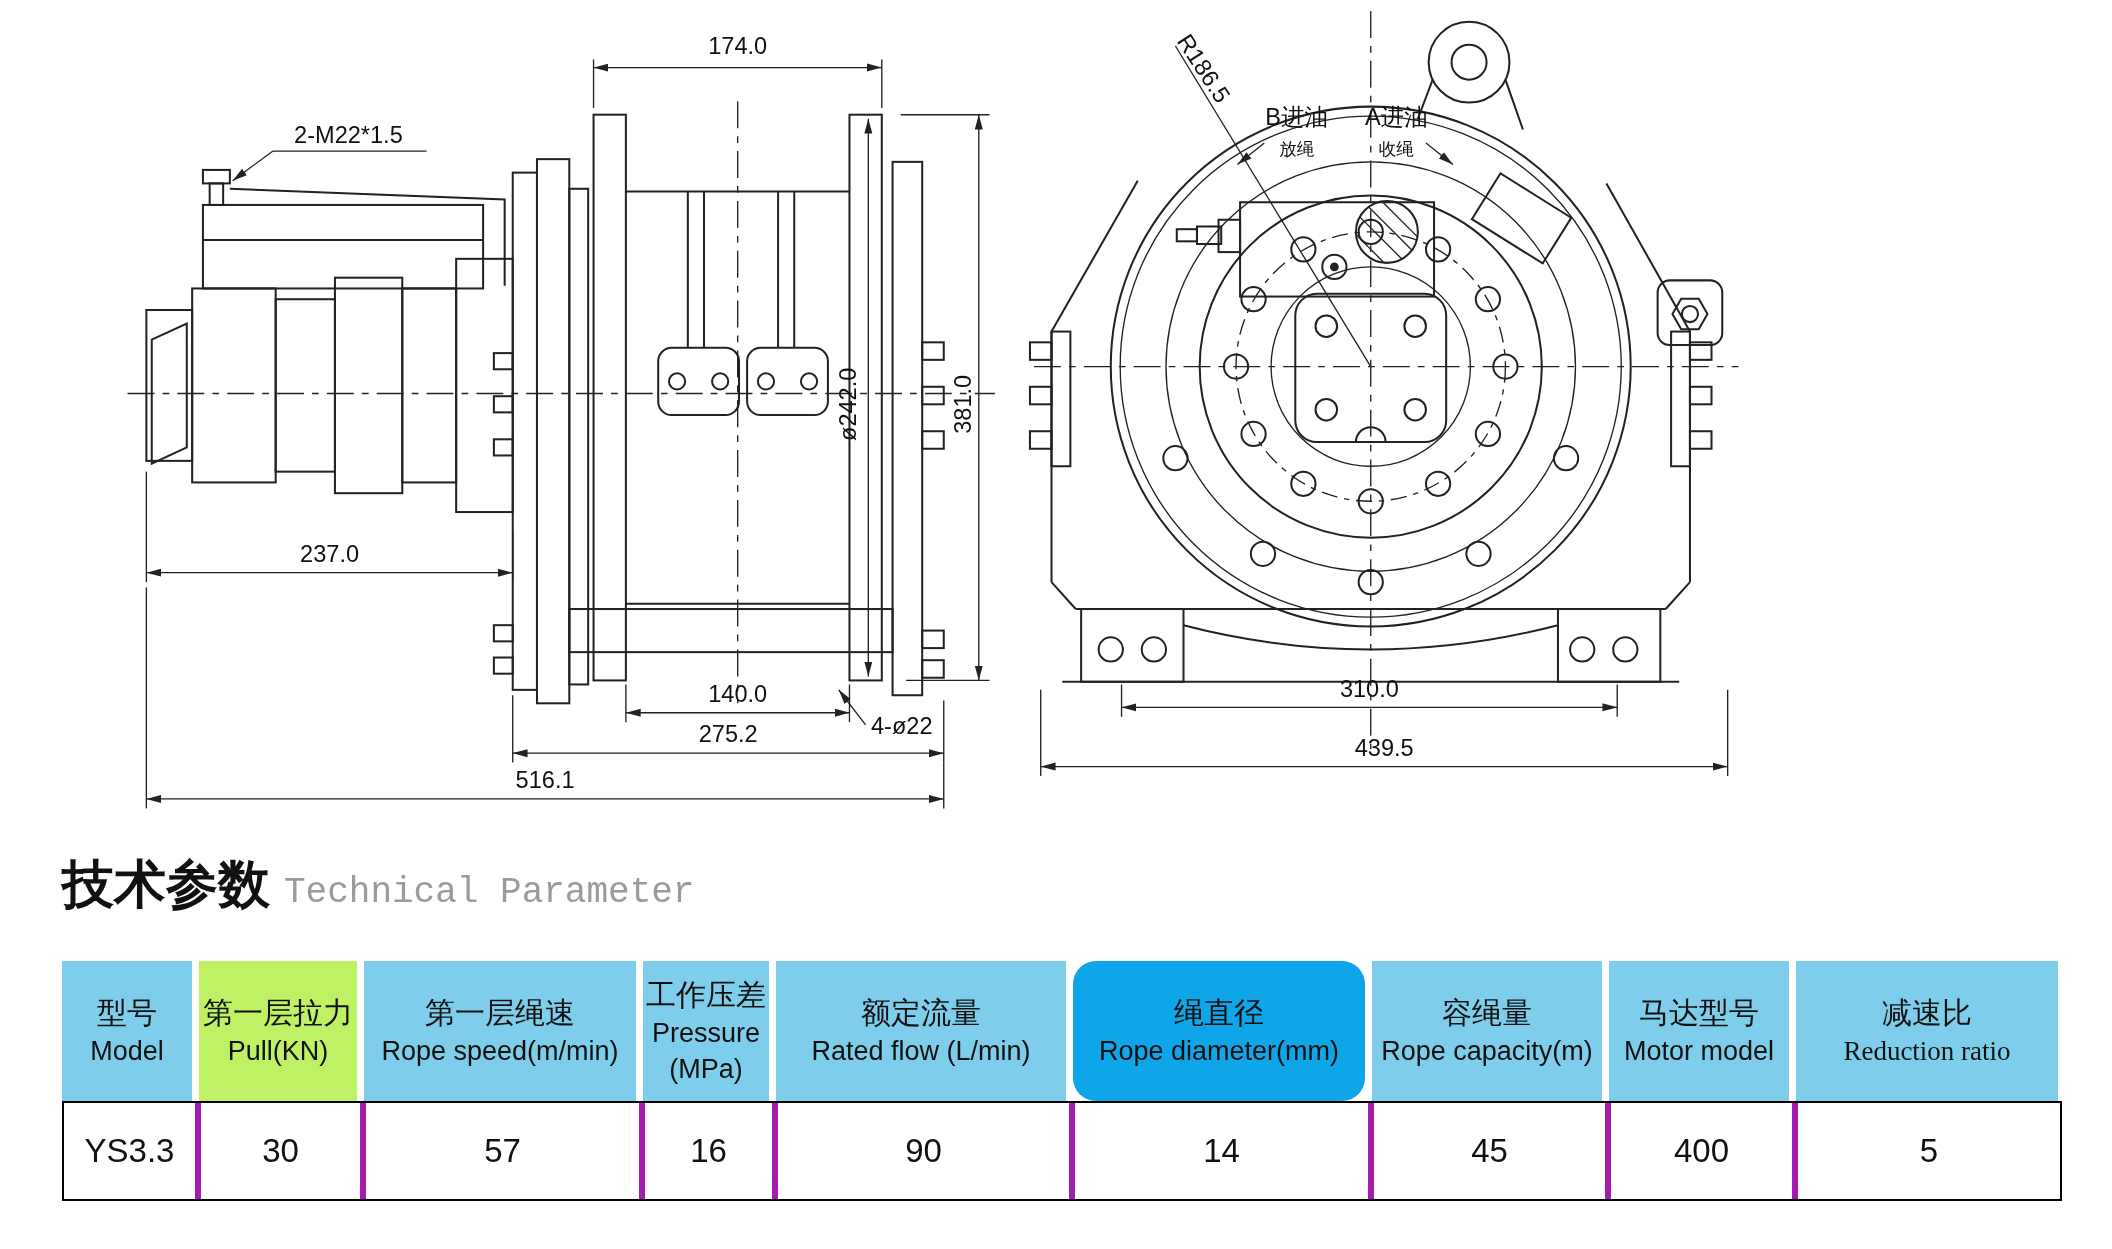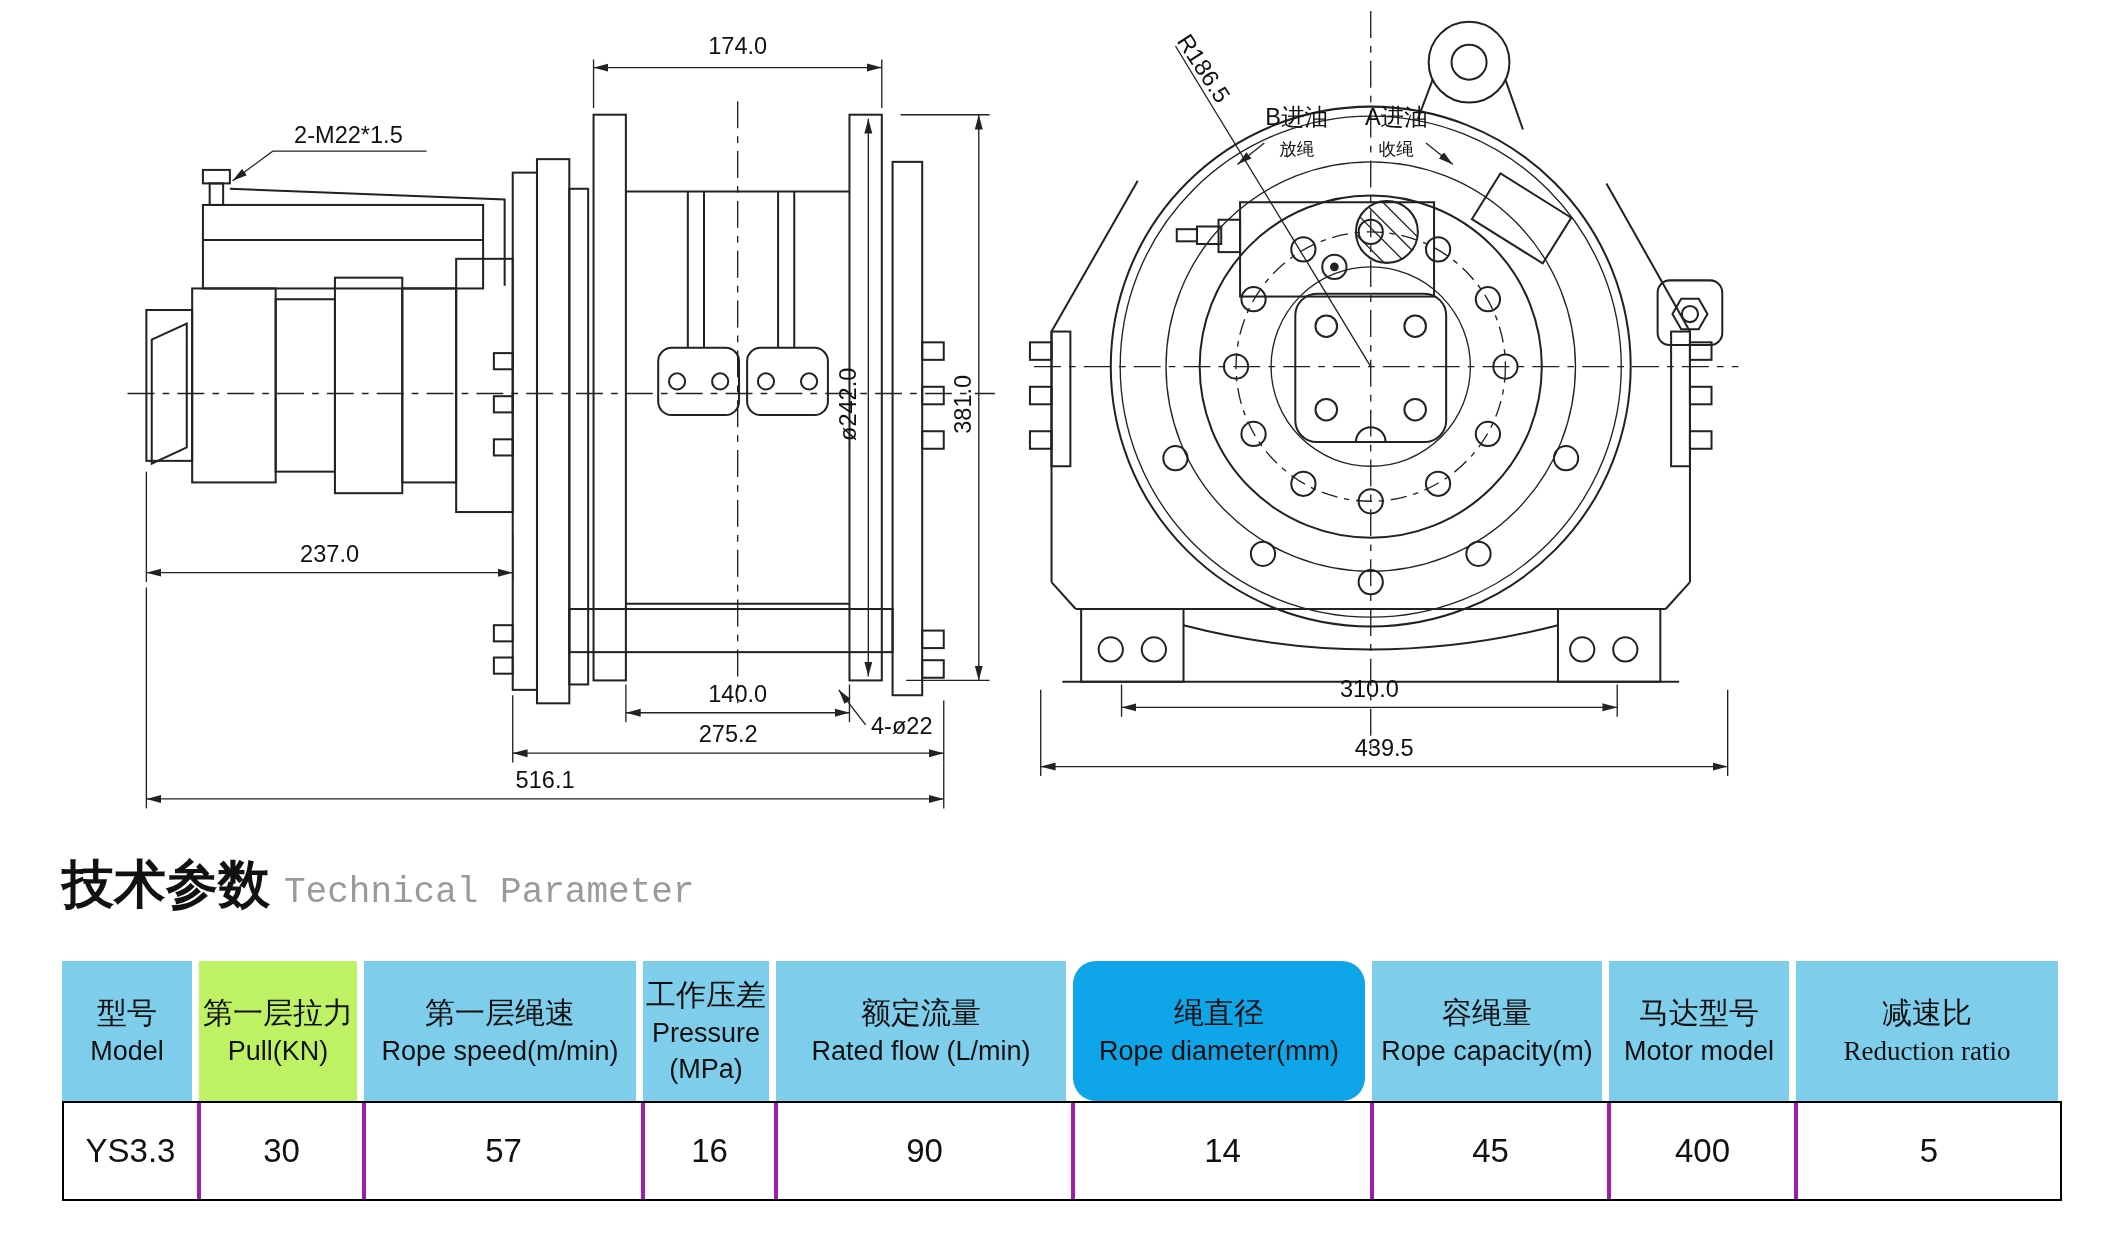--- a/index.html
+++ b/index.html
@@ -17,21 +17,21 @@
   svg .labels text.small{font-size:13px;}
   .section-title{position:absolute;left:62px;top:850px;display:flex;align-items:baseline;gap:14px;}
   .section-title .zh{font-size:52px;font-weight:bold;color:#111;}
   .section-title .en{font-size:36px;color:#9a9a9a;font-family:Liberation Mono, monospace;}
   .param-table{position:absolute;left:62px;top:948px;width:2000px;}
   .hrow{display:grid;grid-template-columns:130px 158px 272px 126px 290px 292px 230px 180px 262px;column-gap:7px;margin-top:13px;}
   .hcell{height:140px;display:flex;flex-direction:column;justify-content:center;align-items:center;text-align:center;background:#7ECDEB;}
   .hcell .zh{font-size:30px;line-height:40px;}
   .hcell .en{font-size:27px;line-height:36px;}
   .drow{display:grid;grid-template-columns:137px 165px 279px 133px 297px 299px 237px 187px 262px;border:2px solid #000;box-sizing:content-box;}
-  .dcell{height:96px;display:flex;align-items:center;justify-content:center;font-size:33px;border-right:4px solid #a21caf;background:#fff;}
+  .dcell{height:96px;display:flex;align-items:center;justify-content:center;font-size:33px;border-right:6px solid #a21caf;background:#fff;}
   .dcell:last-child{border-right:none;}
 </style>
 </head>
 <body>
 
 <div class="drawing-wrap">
 <svg width="2112" height="849" viewBox="0 0 1568 630">
   <defs>
     <marker id="arr" viewBox="0 0 10 7" refX="10" refY="3.5" markerWidth="11" markerHeight="8" orient="auto-start-reverse">
       <path d="M0,0.8 L10,3.5 L0,6.2 z" fill="#222"></path>

